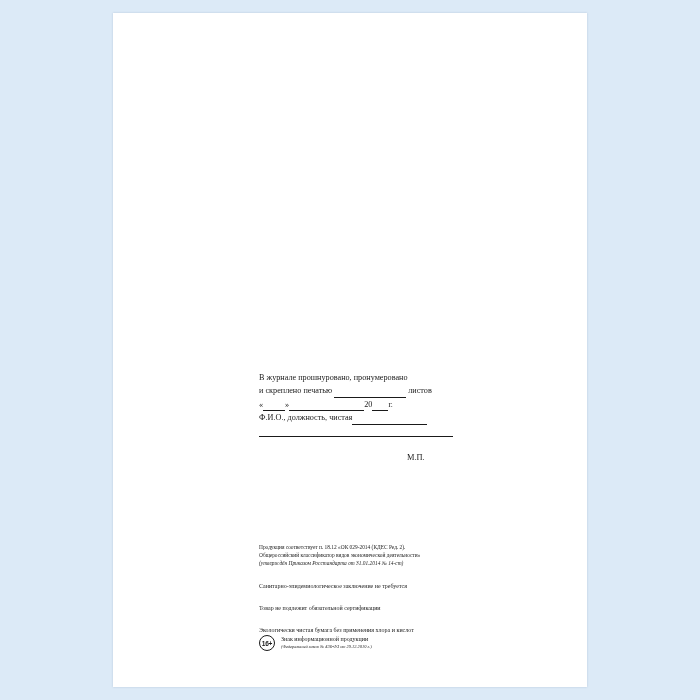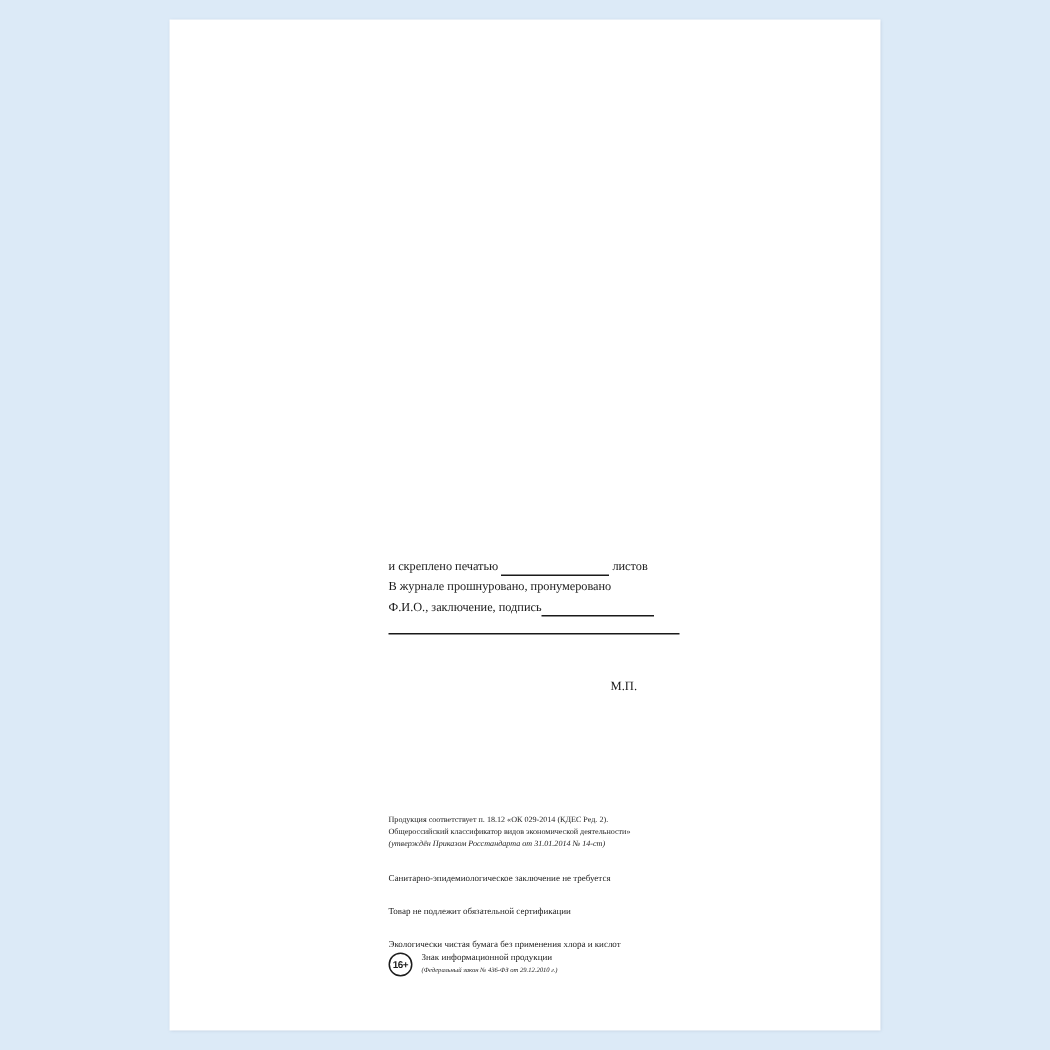--- a/index.html
+++ b/index.html
@@ -134,28 +134,31 @@
     color: #1c1c1c;
   }
 </style>
 </head>
 <body>
 
 <div class="stage">
   <div class="page">
 
     <div class="mid-block">
+      <div class="line">В журнале прошнуровано, пронумеровано</div>
       <div class="line">
         <span>и скреплено печатью</span>
         <span class="underline u-long"></span>
         <span>листов</span>
       </div>
-      <div class="line">В журнале прошнуровано, пронумеровано</div>
       <div class="line">
-        <span>Ф.И.О., заключение, подпись</span><span class="underline u-sign"></span>
+        <span>«</span><span class="underline u-date"></span><span>»</span><span class="underline u-sign"></span><span>20</span><span class="underline u-year"></span><span>г.</span>
+      </div>
+      <div class="line">
+        <span>Ф.И.О., должность, чистая</span><span class="underline u-sign"></span>
       </div>
       <span class="full-rule"></span>
     </div>
 
     <div class="mp">М.П.</div>
 
     <div class="footer">
       <p class="p1">
         <span>Продукция соответствует п. 18.12 «ОК 029-2014 (КДЕС Ред. 2).</span><br>
         <span>Общероссийский классификатор видов экономической деятельности»</span><br>

